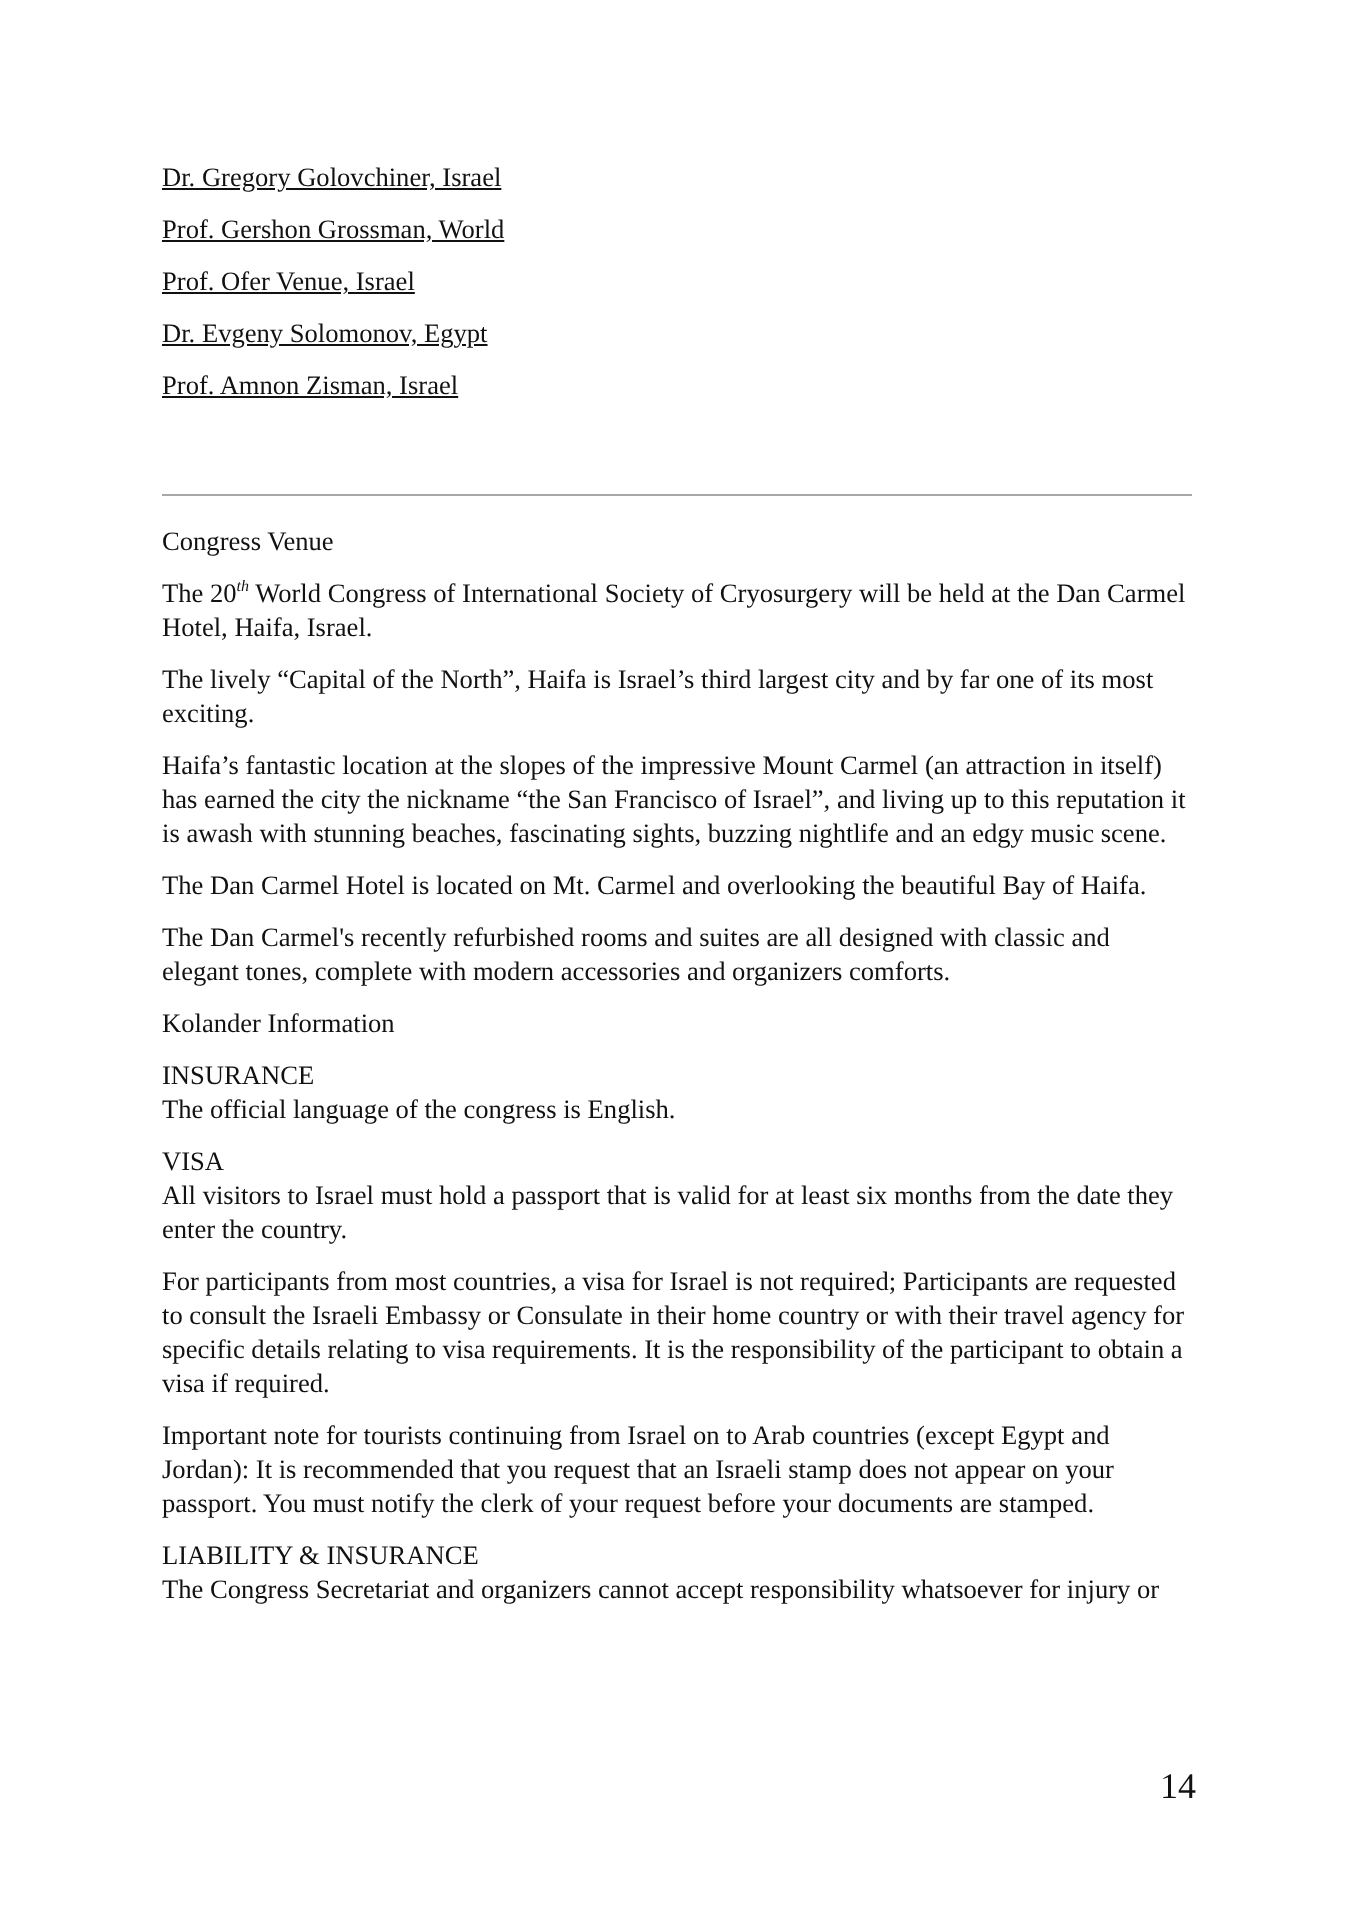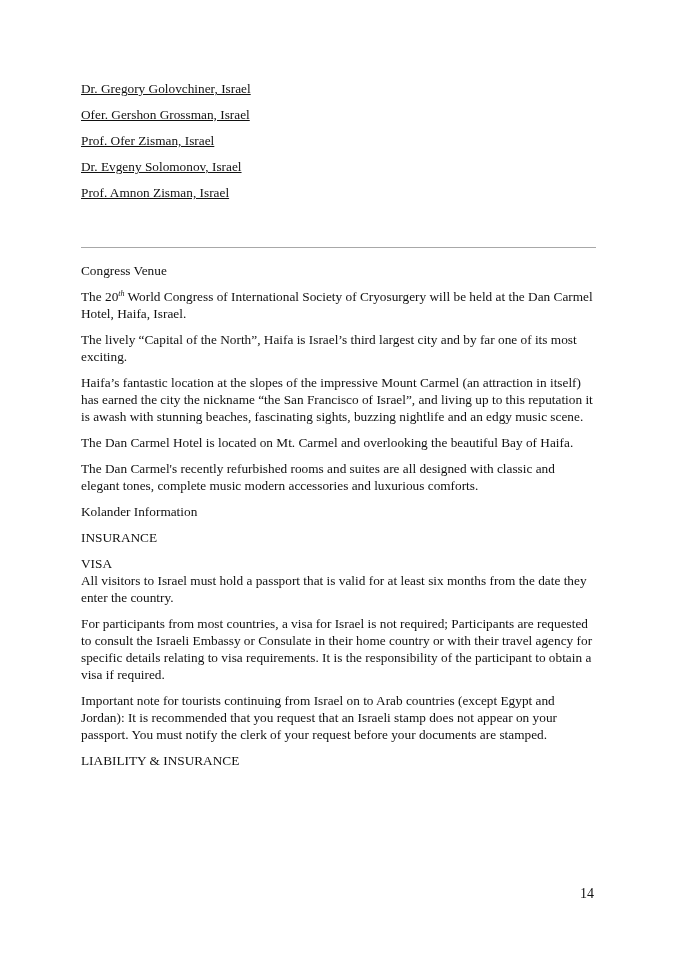--- a/index.html
+++ b/index.html
@@ -9,45 +9,45 @@
     color: #111111; font-size: 13.3px; line-height: 17px;
   }
   .page { position: absolute; left: 81px; top: 0; width: 515px; }
   .names { position: absolute; top: 80px; left: 0; text-decoration: underline; }
   .name { height: 26px; line-height: 17px; }
   .rule { position: absolute; left: 0; top: 247px; width: 515px; height: 0; border-top: 1.4px solid #a8a8a8; }
   .content { position: absolute; top: 262px; left: 0; width: 515px; }
   .content p { margin: 0 0 9px 0; }
   .heading { font-weight: normal; margin-bottom: 9px; }
   sup { font-size: 8px; line-height: 0; vertical-align: super; font-style: italic; }
-  .pagenum { position: absolute; left: 580px; top: 885px; font-size: 14px; }
+  .pagenum { position: absolute; left: 580px; top: 885px; font-size: 18px; }
 </style>
 </head>
 <body>
 
 <div class="page">
   <div class="names">
     <div class="name">Dr. Gregory Golovchiner, Israel</div>
-    <div class="name">Ofer. Gershon Grossman, Israel</div>
-    <div class="name">Prof. Ofer Zisman, Israel</div>
-    <div class="name">Dr. Evgeny Solomonov, Israel</div>
+    <div class="name">Prof. Gershon Grossman, World</div>
+    <div class="name">Prof. Ofer Venue, Israel</div>
+    <div class="name">Dr. Evgeny Solomonov, Egypt</div>
     <div class="name">Prof. Amnon Zisman, Israel</div>
   </div>
 
   <div class="rule"></div>
 
   <div class="content">
     <p class="heading">Congress Venue</p>
     <p><span>The 20</span><sup>th</sup><span> World Congress of International Society of Cryosurgery will be held at the Dan Carmel Hotel, Haifa, Israel.</span></p>
     <p>The lively “Capital of the North”, Haifa is Israel’s third largest city and by far one of its most exciting.</p>
     <p>Haifa’s fantastic location at the slopes of the impressive Mount Carmel (an attraction in itself) has earned the city the nickname “the San Francisco of Israel”, and living up to this reputation it is awash with stunning beaches, fascinating sights, buzzing nightlife and an edgy music scene.</p>
     <p>The Dan Carmel Hotel is located on Mt. Carmel and overlooking the beautiful Bay of Haifa.</p>
-    <p>The Dan Carmel's recently refurbished rooms and suites are all designed with classic and elegant tones, complete music modern accessories and luxurious comforts.</p>
+    <p>The Dan Carmel's recently refurbished rooms and suites are all designed with classic and elegant tones, complete with modern accessories and organizers comforts.</p>
     <p>Kolander Information</p>
-    <p><span>INSURANCE</span><br></p>
+    <p><span>INSURANCE</span><br><span>The official language of the congress is English.</span></p>
     <p><span>VISA</span><br><span>All visitors to Israel must hold a passport that is valid for at least six months from the date they enter the country.</span></p>
     <p>For participants from most countries, a visa for Israel is not required; Participants are requested to consult the Israeli Embassy or Consulate in their home country or with their travel agency for specific details relating to visa requirements. It is the responsibility of the participant to obtain a visa if required.</p>
     <p>Important note for tourists continuing from Israel on to Arab countries (except Egypt and Jordan): It is recommended that you request that an Israeli stamp does not appear on your passport. You must notify the clerk of your request before your documents are stamped.</p>
-    <p><span>LIABILITY &amp; INSURANCE</span><br></p>
+    <p><span>LIABILITY &amp; INSURANCE</span><br><span>The Congress Secretariat and organizers cannot accept responsibility whatsoever for injury or</span></p>
   </div>
 </div>
 
 <div class="pagenum">14</div>
 
 </body></html>

